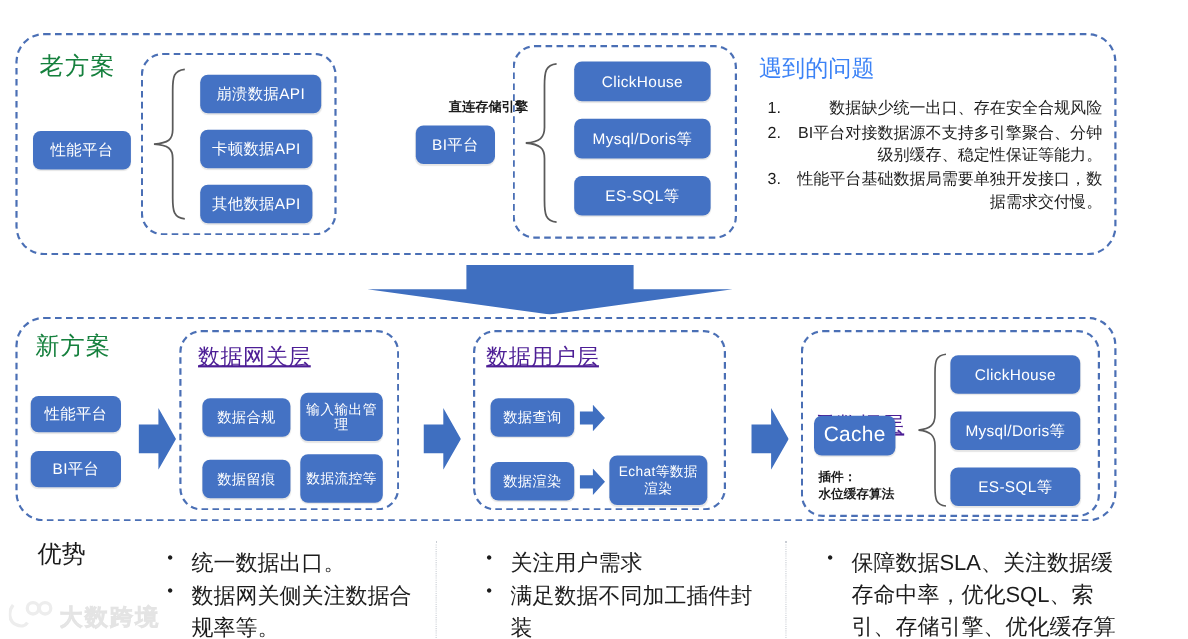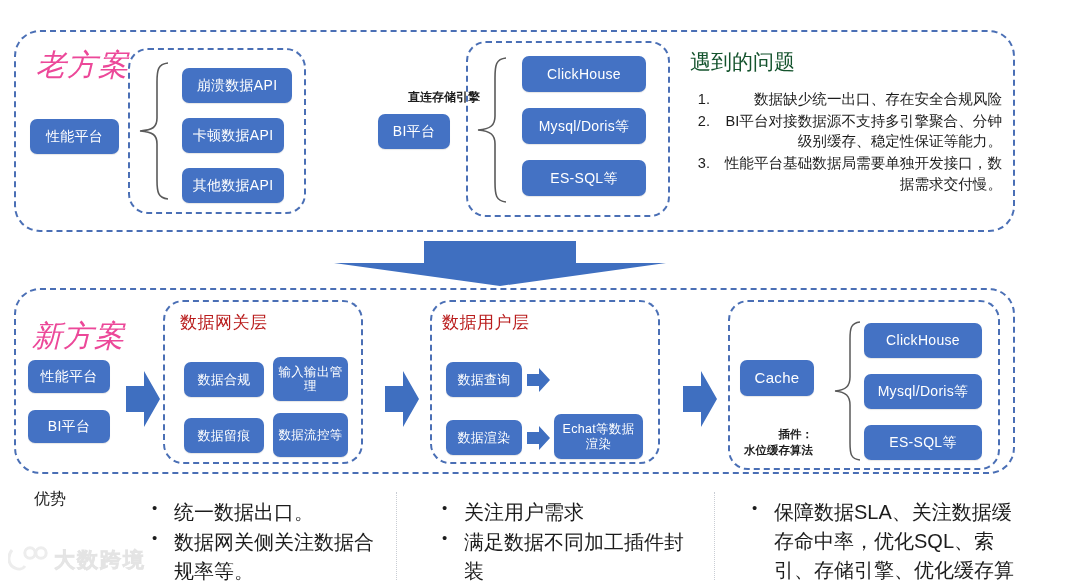--- a/index.html
+++ b/index.html
@@ -23,33 +23,33 @@
     border: 2px dashed #4a6fb5;
     border-radius: 26px;
   }
   .dash-inner {
     border: 2px dashed #4a6fb5;
     border-radius: 20px;
   }
 
   
   .sect-title {
-    font-size: 30px;
+    font-size: 22px;
     font-weight: 400;
-    color: #ec4899;
+    color: #15803d;
     letter-spacing: 1px;
     white-space: nowrap;
-    font-style: italic;
   }
   .sect-title-sm {
-    font-size: 17px;
+    font-size: 20px;
     font-weight: 400;
-    color: #b91c1c;
+    color: #4c1d95;
     letter-spacing: 0.5px;
     white-space: nowrap;
+    text-decoration: underline;
   }
 
   
   .bbox {
     background: #4472c4;
     color: #ffffff;
     border-radius: 7px;
     display: flex;
     align-items: center;
     justify-content: center;
@@ -66,34 +66,34 @@
   
   .brace { position: absolute; }
   .brace svg { display: block; }
 
   
   .arrow svg { display: block; }
 
   
   .prob-head {
     font-size: 21px;
-    color: #14532d;
+    color: #3b82f6;
     white-space: nowrap;
   }
   ol.prob-list {
     margin: 0; padding: 0 0 0 24px;
     font-size: 14.6px;
     line-height: 1.42;
     color: #1c1c1c;
   }
   ol.prob-list li { margin: 0 0 1px 0; padding-left: 5px; text-align: right; }
 
   
   .adv-label {
-    font-size: 16px;
+    font-size: 22px;
     color: #1c1c1c;
     white-space: nowrap;
   }
   ul.adv-list {
     margin: 0; padding: 0 0 0 16px;
     font-size: 20px;
     line-height: 1.46;
     color: #1c1c1c;
     list-style: none;
   }
@@ -190,21 +190,21 @@
   </ol>
 
   <div class="abs arrow" style="left:334px; top:241px;">
     <svg width="332" height="45" viewBox="0 0 332 45">
       <polygon points="90,0 242,0 242,22 332,22 166,45 0,22 90,22" fill="#3f6fc0"></polygon>
     </svg>
   </div>
 
   <div class="abs dash-outer" style="left:14px; top:288px; width:1001px; height:186px;"></div>
 
-  <div class="abs sect-title" style="left:32px; top:316px;">新方案</div>
+  <div class="abs sect-title" style="left:32px; top:300px;">新方案</div>
 
   <div class="abs bbox" style="left:28px; top:360px; width:82px; height:33px;">性能平台</div>
   <div class="abs bbox" style="left:28px; top:410px; width:82px; height:33px;">BI平台</div>
 
   <div class="abs arrow" style="left:126px; top:371px;">
     <svg width="34" height="56" viewBox="0 0 34 56">
       <polygon points="0,15 18,15 18,0 34,28 18,56 18,41 0,41" fill="#3f6fc0"></polygon>
     </svg>
   </div>
 
@@ -242,23 +242,23 @@
 
   <div class="abs arrow" style="left:683px; top:371px;">
     <svg width="34" height="56" viewBox="0 0 34 56">
       <polygon points="0,15 18,15 18,0 34,28 18,56 18,41 0,41" fill="#3f6fc0"></polygon>
     </svg>
   </div>
 
   <div class="abs dash-inner" style="left:728px; top:300px; width:272px; height:170px;"></div>
   <div class="abs sect-title-sm" style="left:740px; top:326px;margin-top:47px;">元数据层</div>
 
-  <div class="abs bbox" style="left:740px; top:360px; width:74px; height:36px; font-size:15px;">Cache</div>
-
-  <div class="abs anno" style="left:744px; top:427px;text-align:right;">插件：
+  <div class="abs bbox" style="left:740px; top:378px; width:74px; height:36px; font-size:19px;">Cache</div>
+
+  <div class="abs anno" style="left:744px; top:427px;">插件：
 水位缓存算法</div>
 
   <div class="brace" style="left:832px; top:320px;">
     <svg width="30" height="142" viewBox="0 0 30 142">
       <path d="M28 2 C19 3 18 8 18 19 L18 57 C18 66 14 70 3 71 C14 72 18 76 18 85 L18 123 C18 134 19 139 28 140" fill="none" stroke="#5a5a5a" stroke-width="1.5"></path>
     </svg>
   </div>
 
   <div class="abs bbox" style="left:864px; top:323px; width:118px; height:35px;">ClickHouse</div>
   <div class="abs bbox" style="left:864px; top:374px; width:118px; height:35px;">Mysql/Doris等</div>

